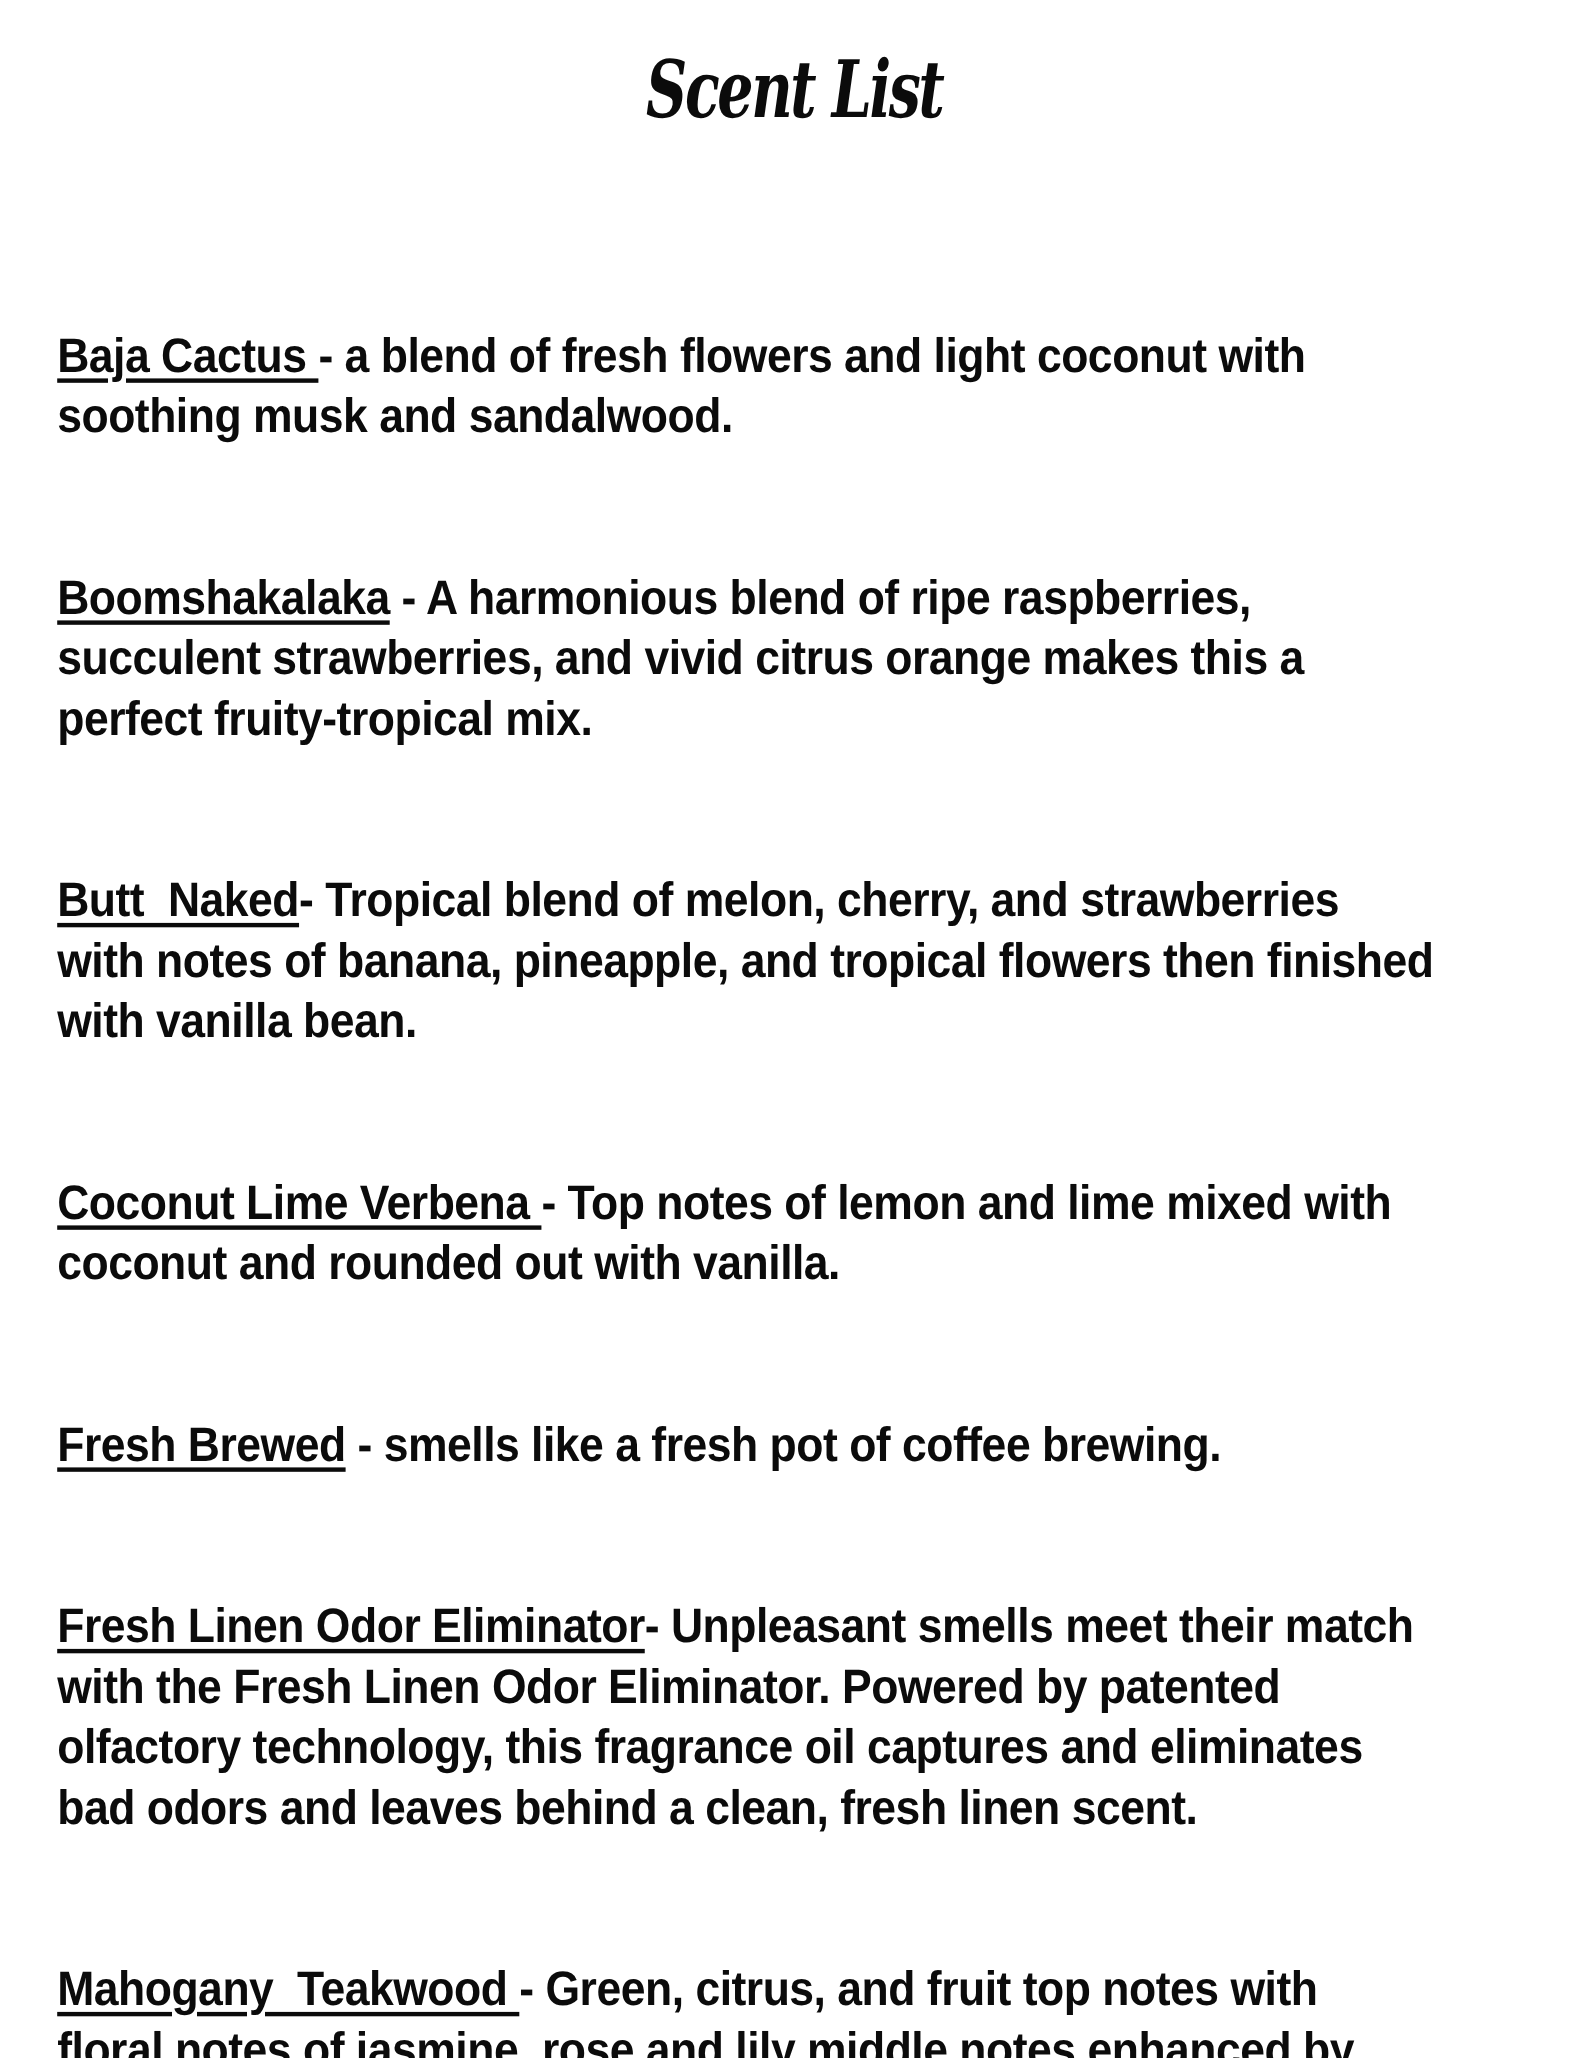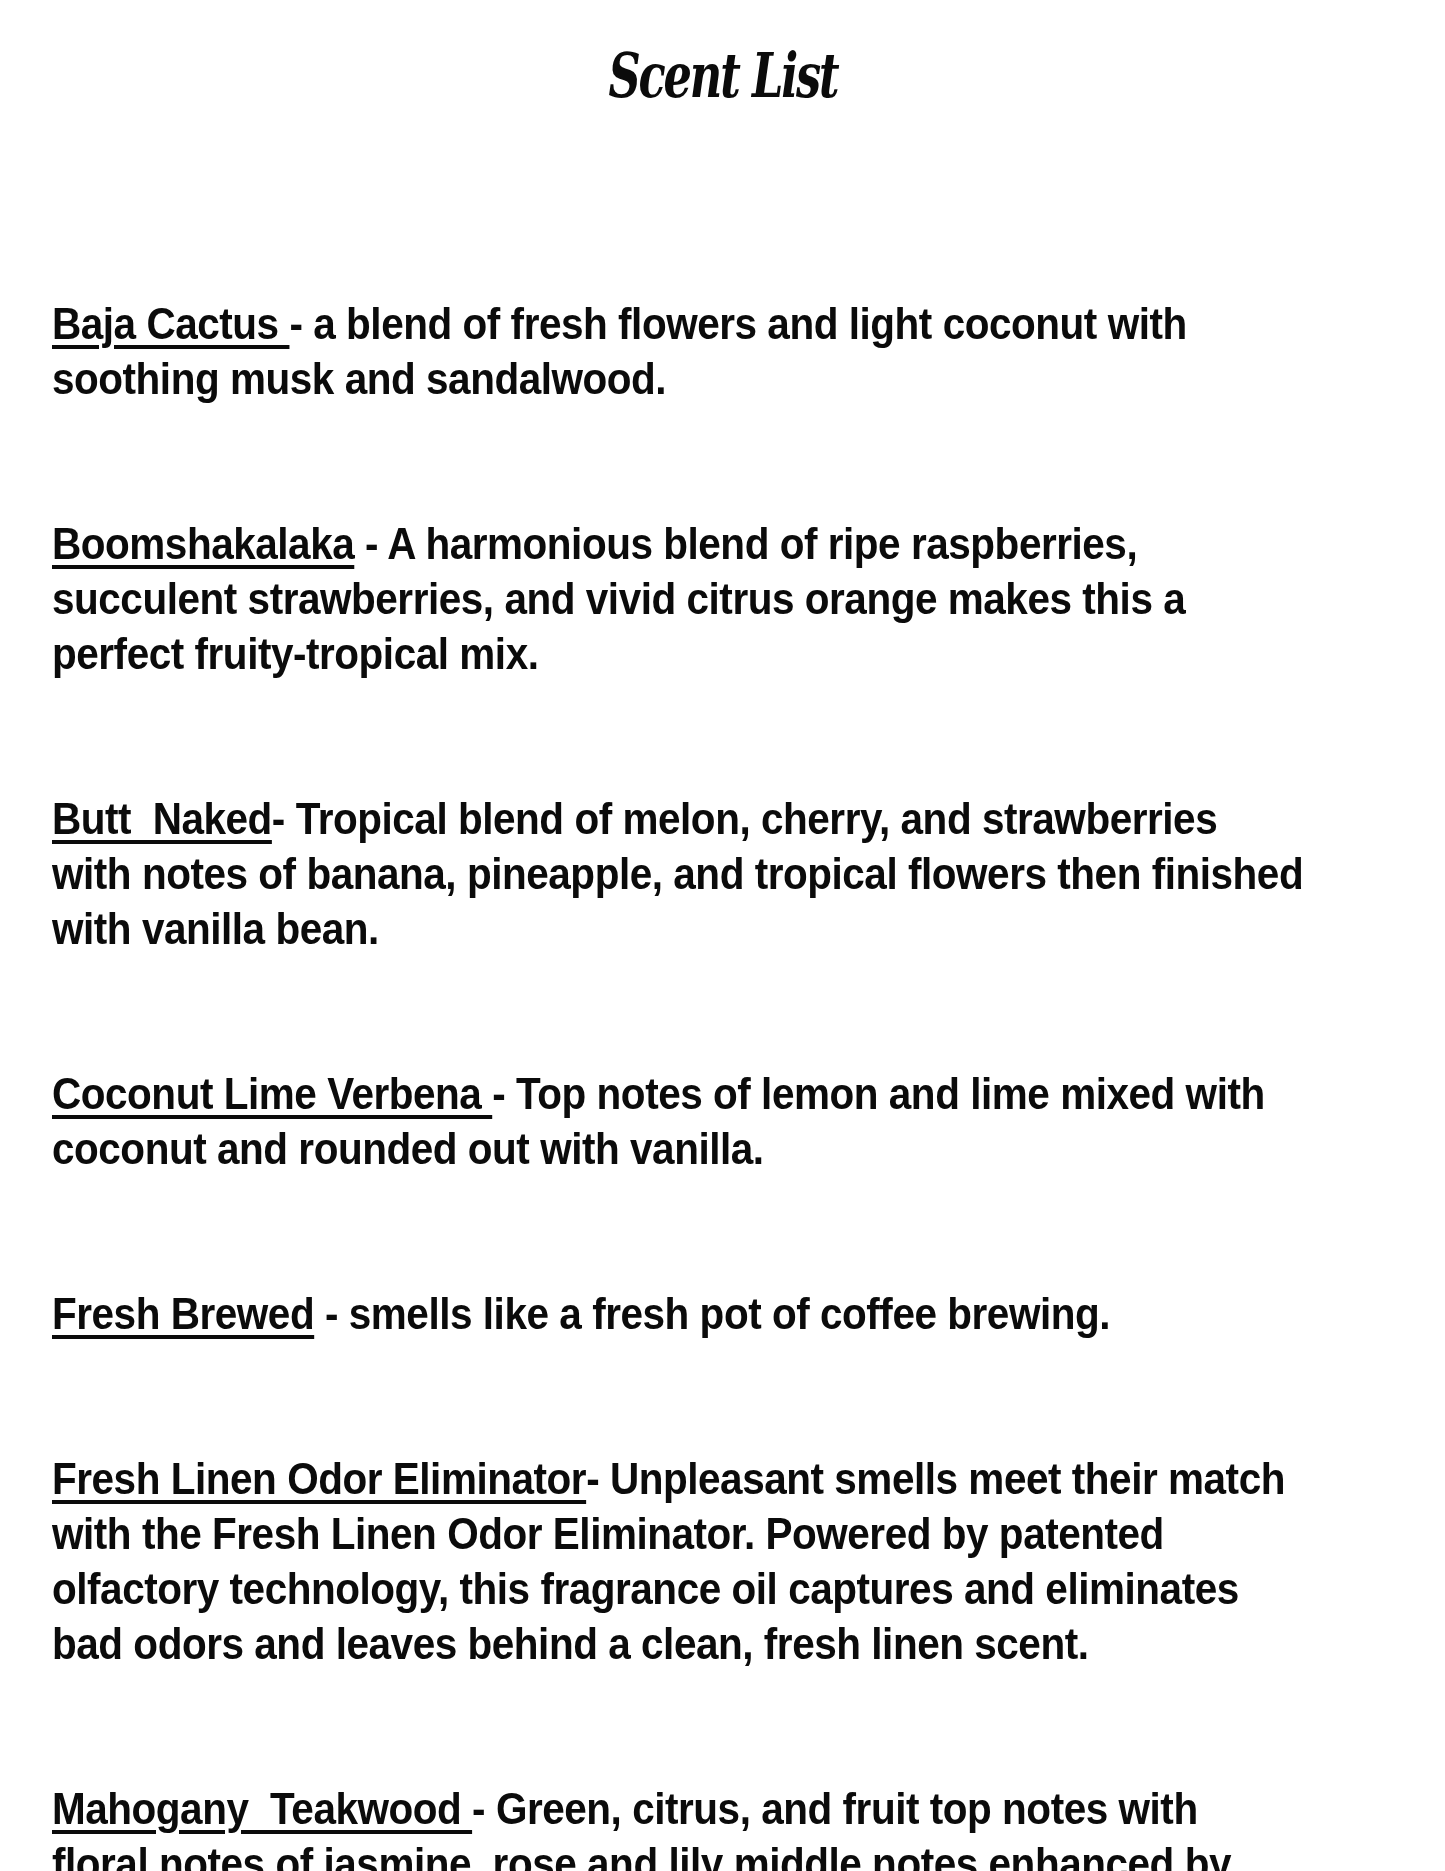--- a/index.html
+++ b/index.html
@@ -14,21 +14,21 @@
   .title {
     position: absolute;
     top: 40px;
     left: 0;
     width: 1445px;
     margin: 0;
     text-align: center;
     font-family: "DejaVu Serif", serif;
     font-style: italic;
     font-weight: 700;
-    font-size: 62px;
+    font-size: 72px;
     line-height: 1.15;
     color: #0b0b0b;
   }
   .title-text {
     display: inline-block;
     transform: scaleX(0.72);
     transform-origin: 50% 50%;
     letter-spacing: -3px;
   }
   .content {

